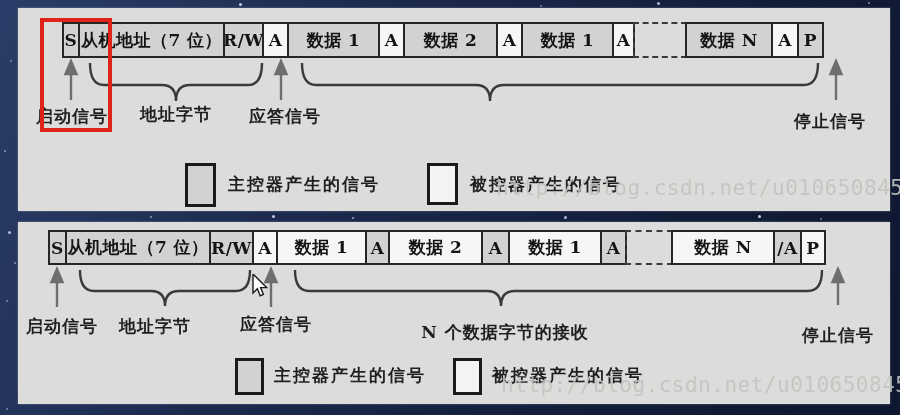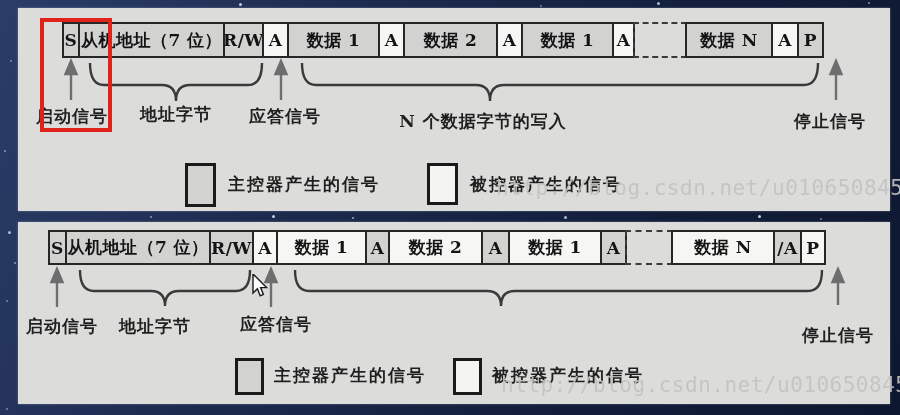--- a/index.html
+++ b/index.html
@@ -68,21 +68,20 @@
     </g>
     <g stroke="#3a3a3a" stroke-width="2.4" fill="none">
       <path d="M72,55 Q72,77 86,77 L144,77 Q158,77 158,93 Q158,77 172,77 L230,77 Q244,77 244,55"></path>
       <path d="M284,55 Q284,77 298,77 L458,77 Q472,77 472,93 Q472,77 486,77 L786,77 Q800,77 800,55"></path>
     </g>
   </svg>
 
   <div class="lbl" style="left:54px;top:97px;">启动信号</div>
   <div class="lbl" style="left:158px;top:95px;">地址字节</div>
   <div class="lbl" style="left:267px;top:97px;">应答信号</div>
-  <div class="lbl" style="left:465px;top:102px;">N 个数据字节的写入</div>
   <div class="lbl" style="left:812px;top:102px;">停止信号</div>
 
   <div class="legend-box master" style="left:167px;top:155px;width:31px;height:44px;"></div>
   <div class="legend-lbl" style="left:210px;top:165px;">主控器产生的信号</div>
   <div class="legend-box slave" style="left:409px;top:155px;width:31px;height:42px;"></div>
   <div class="legend-lbl" style="left:452px;top:165px;">被控器产生的信号</div>
 
   <div class="watermark" style="left:478px;top:168px;">http://blog.csdn.net/u010650845</div>
 
   <div class="red-box" style="left:22px;top:10px;width:72px;height:114px;"></div>
@@ -118,20 +117,21 @@
     </g>
     <g stroke="#3a3a3a" stroke-width="2.4" fill="none">
       <path d="M62,48 Q62,69 76,69 L133,69 Q147,69 147,84 Q147,69 161,69 L218,69 Q232,69 232,48"></path>
       <path d="M277,48 Q277,69 291,69 L469,69 Q483,69 483,84 Q483,69 497,69 L790,69 Q804,69 804,48"></path>
     </g>
   </svg>
 
   <div class="lbl" style="left:44px;top:93px;">启动信号</div>
   <div class="lbl" style="left:137px;top:93px;">地址字节</div>
   <div class="lbl" style="left:258px;top:91px;">应答信号</div>
+  <div class="lbl" style="left:487px;top:99px;">N 个数据字节的接收</div>
   <div class="lbl" style="left:820px;top:102px;">停止信号</div>
 
   <div class="legend-box master" style="left:217px;top:136px;width:29px;height:37px;"></div>
   <div class="legend-lbl" style="left:256px;top:142px;">主控器产生的信号</div>
   <div class="legend-box slave" style="left:435px;top:136px;width:29px;height:37px;"></div>
   <div class="legend-lbl" style="left:474px;top:142px;">被控器产生的信号</div>
 
   <div class="watermark" style="left:483px;top:151px;">http://blog.csdn.net/u010650845</div>
 
   <svg class="overlay" style="left:234px;top:52px;" width="18" height="24" viewBox="0 0 18 24">

